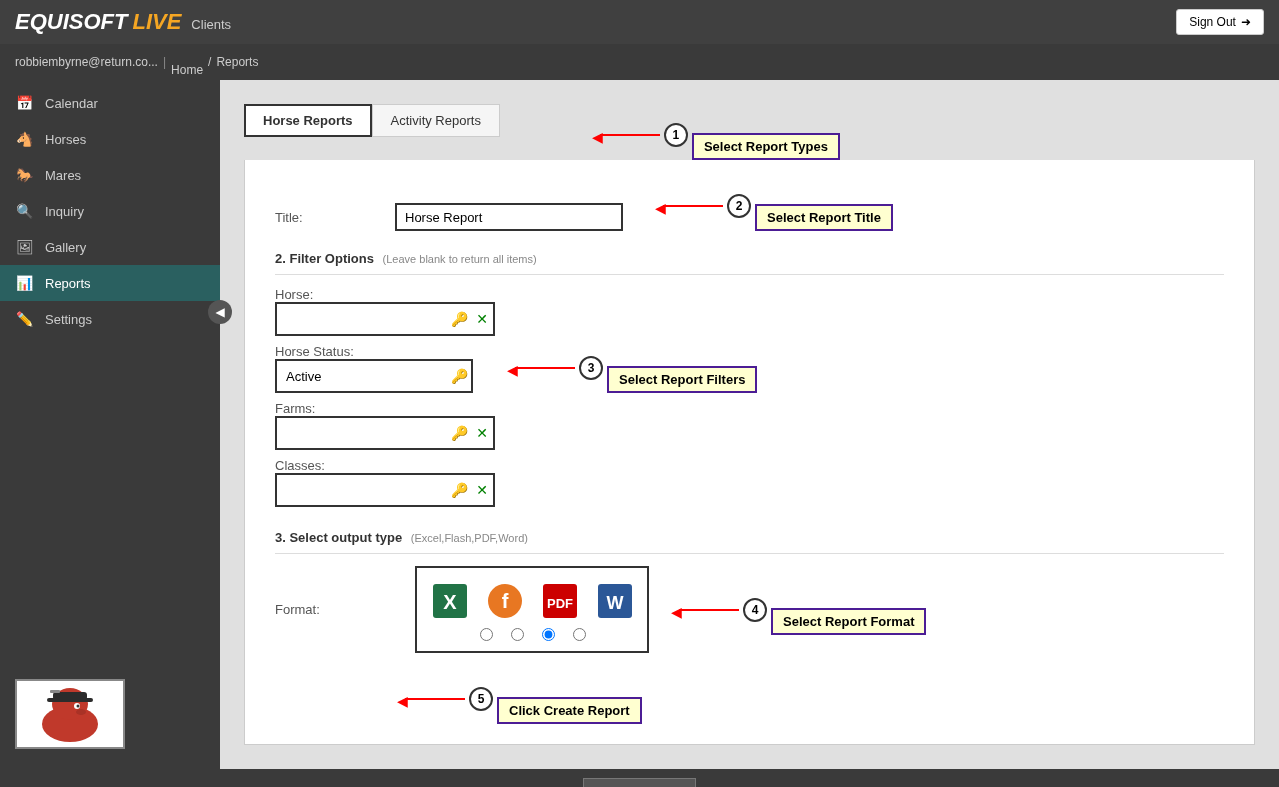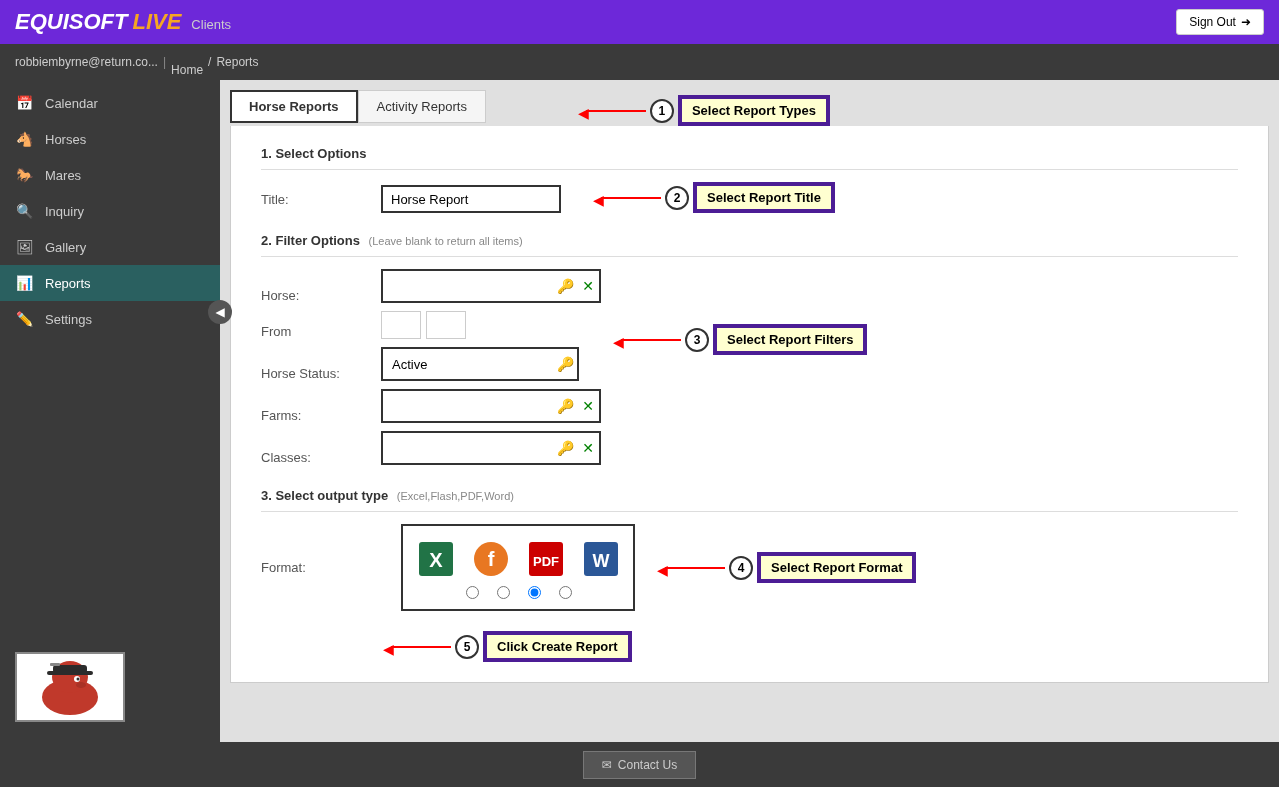--- a/index.html
+++ b/index.html
@@ -1,20 +1,20 @@
 <!DOCTYPE html>
 <html><head>
   <meta charset="utf-8">
   <style>
     * { box-sizing: border-box; margin: 0; padding: 0; }
     body { font-family: Arial, sans-serif; font-size: 13px; background: #e8e8e8; min-height: 787px; display: flex; flex-direction: column; }
 
     
     .header {
-      background: #6d28d9;
+      background: #404040;
       height: 44px;
       display: flex;
       align-items: center;
       justify-content: space-between;
       padding: 0 15px;
       flex-shrink: 0;
     }
     .header-logo {
       display: flex;
       align-items: baseline;
@@ -105,21 +105,21 @@
       border: 2px solid #888;
       display: flex;
       align-items: center;
       justify-content: center;
       overflow: hidden;
     }
 
     
     .content {
       flex: 1;
-      padding: 10px;
+      padding: 24px;
       background: #e0e0e0;
       overflow-y: auto;
     }
     .tab-btn {
       padding: 8px 18px;
       border: 1px solid #ccc;
       background: #f5f5f5;
       cursor: pointer;
       font-size: 13px;
       color: #333;
@@ -167,27 +167,28 @@
       color: #555;
       font-size: 13px;
     }
     .form-input {
       border: 1px solid #ccc;
       padding: 4px 8px;
       font-size: 13px;
       height: 28px;
     }
     .form-input.title-input {
-      width: 180px;
+      width: 228px;
       border: 2px solid #333;
     }
     .filter-row {
       display: flex;
-      align-items: flex-end;
+      align-items: flex-start;
       margin-bottom: 8px;
+      flex-direction: column;
     }
     .filter-label {
       width: 120px;
       color: #555;
       font-size: 13px;
     }
     .filter-input {
       width: 180px;
       border: 1px solid #ccc;
       padding: 4px 8px;
@@ -268,25 +269,26 @@
       border: 2px solid #333;
       display: flex;
       align-items: center;
       justify-content: center;
       font-weight: bold;
       font-size: 12px;
       flex-shrink: 0;
     }
     .callout-box {
       background: #ffffd0;
-      border: 4px solid #4c1d95;
+      border: 2px solid #4c1d95;
       padding: 4px 10px;
       font-size: 13px;
       font-weight: bold;
       white-space: nowrap;
+      margin-top: 24px;
     }
 
     
     .footer {
       background: #3a3a3a;
       height: 45px;
       display: flex;
       align-items: center;
       justify-content: center;
       flex-shrink: 0;
@@ -404,23 +406,20 @@
           </div>
           <div style="display:flex; align-items:center; gap:4px;">
             <div class="callout-circle">1</div>
             <div class="callout-box">Select Report Types</div>
           </div>
         </div>
       </div>
 
       <div class="form-card">
 
-        <div class="section-title">
-          <span>1. Select Options</span>
-        </div>
 
         <div style="display:flex; align-items:flex-end; gap:20px; margin-bottom:20px;">
           <div class="form-row" style="margin-bottom:0;">
             <span class="form-label">Title:</span>
             <input type="text" class="form-input title-input" value="Horse Report" style="">
           </div>
 
           <div style="display:flex; align-items:center; gap:4px; margin-left:20px;">
             <div style="width:60px; height:2px; background:red; position:relative;">
               <span style="position:absolute; left:-8px; top:-5px; color:red; font-size:14px;">◀</span>
@@ -444,27 +443,20 @@
               <span class="filter-label">Horse:</span>
               <div style="border:2px solid #333; display:inline-flex; align-items:center; padding:1px;">
                 <input type="text" class="filter-input" style="border: none; outline: none; width: 170px;" value="">
                 <div class="filter-icons">
                   <span class="filter-icon-btn">🔑</span>
                   <span class="filter-icon-btn" style="color:green;">✕</span>
                 </div>
               </div>
             </div>
 
-            <div class="filter-row">
-              <span class="filter-label">From</span>
-              <div class="from-group">
-                <input type="text" class="from-box" value="" style="">
-                <input type="text" class="from-box" value="" style="">
-              </div>
-            </div>
 
             <div class="filter-row">
               <span class="filter-label">Horse Status:</span>
               <div style="border:2px solid #333; display:inline-flex; align-items:center; padding:1px;">
                 <input type="text" class="filter-input" style="border: none; outline: none; width: 170px;" value="Active">
                 <div class="filter-icons">
                   <span class="filter-icon-btn">🔑</span>
                 </div>
               </div>
             </div>

